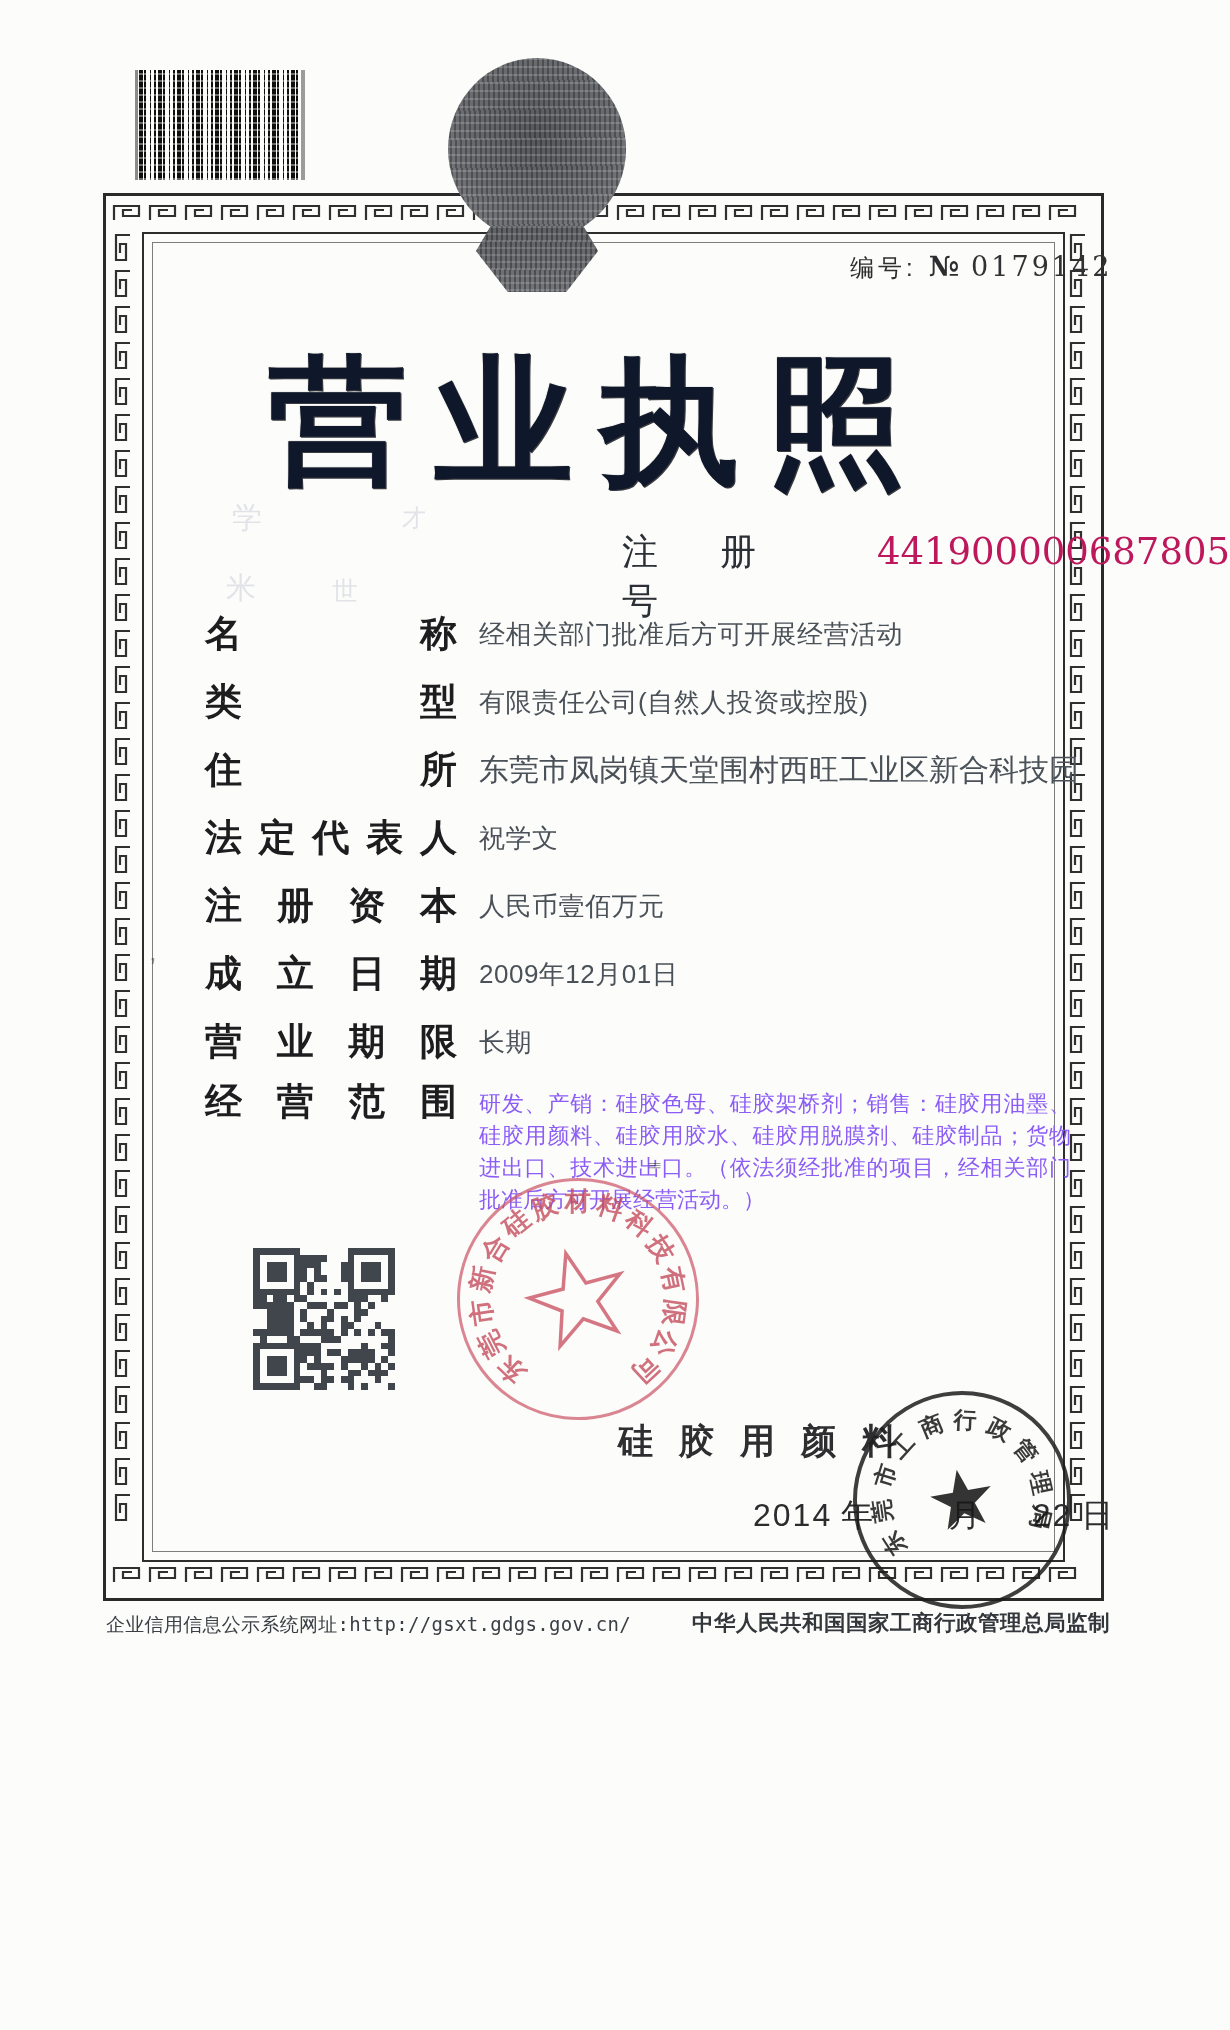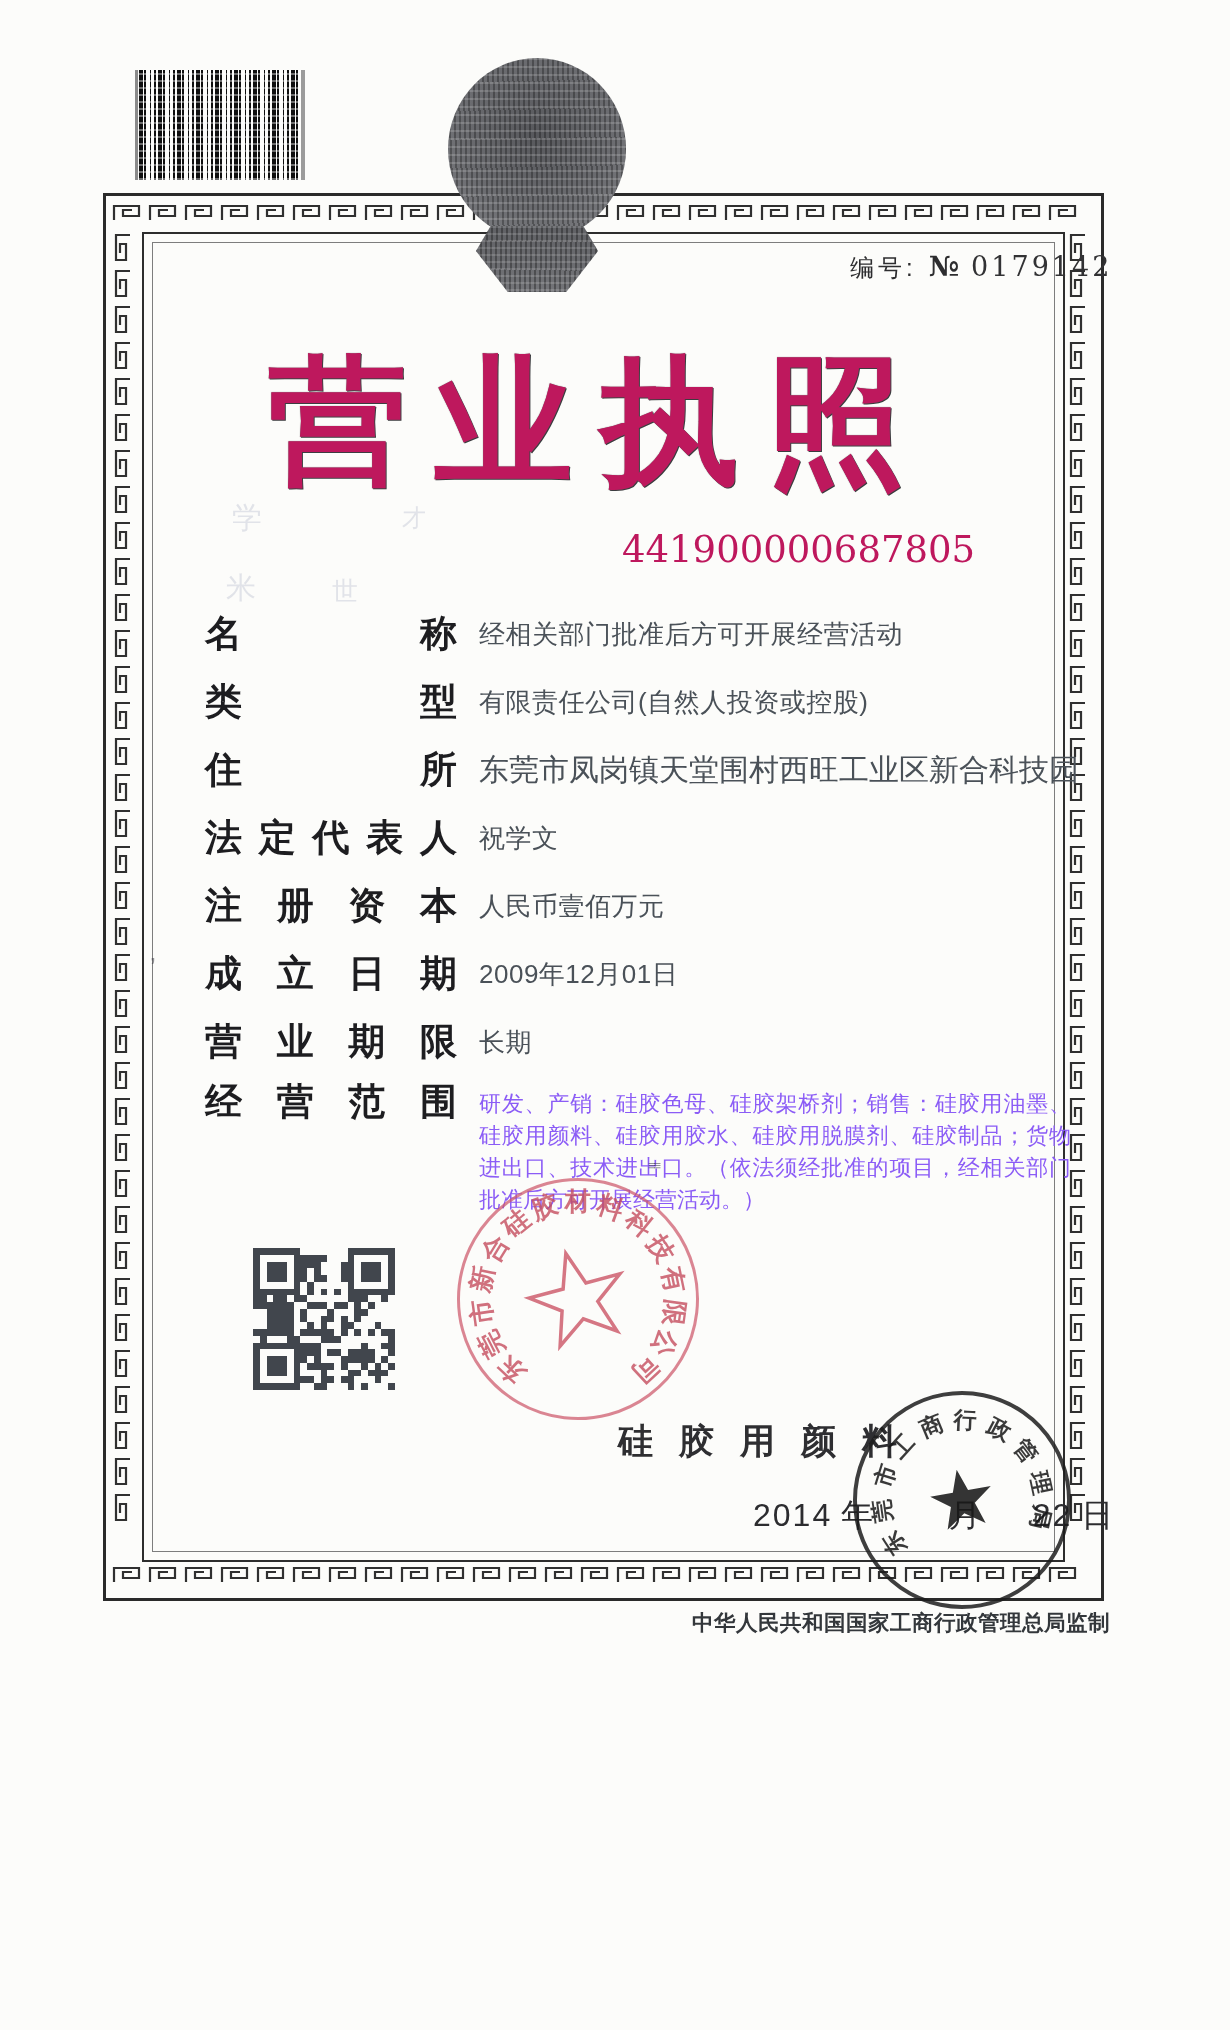--- a/index.html
+++ b/index.html
@@ -38,21 +38,21 @@
 
   
   #serial{position:absolute;left:850px;top:250px;z-index:3;display:flex;align-items:baseline;gap:12px;color:#2d2d2f;}
   #serial .cjk{font-size:24px;letter-spacing:4px;}
   #serial .nosym{font-family:"DejaVu Serif",serif;font-weight:bold;font-size:28px;}
   #serial .num{font-family:"DejaVu Serif",serif;font-size:27px;letter-spacing:3px;color:#323234;}
 
   
   #title{position:absolute;left:103px;top:330px;width:995px;text-align:center;z-index:3;
     font-size:138px;font-weight:900;letter-spacing:28px;box-sizing:border-box;
-    color:#be185d;text-shadow:0 0 1px #57575a, 1px 1px 0 #3a3a3d;}
+    color:#0f172a;text-shadow:0 0 1px #57575a, 1px 1px 0 #3a3a3d;}
 
   
   #regline{position:absolute;left:622px;top:528px;z-index:3;display:flex;align-items:baseline;gap:28px;}
   #regline .lab{font-size:36px;letter-spacing:26px;color:#2b3036;}
   #regline .num{font-family:"DejaVu Serif",serif;font-size:37px;color:#be185d;}
 
   
   #fields{position:absolute;left:205px;top:600px;width:900px;z-index:2;}
   .field-row{display:flex;align-items:center;min-height:68px;}
   .field-row.scope-row{align-items:flex-start;}
@@ -252,20 +252,21 @@
 
   <div id="serial">
     <span class="cjk">编号:</span>
     <span class="nosym">№</span>
     <span class="num">0179142</span>
   </div>
 
   <div id="title">营业执照</div>
 
   <div id="regline">
+    <span class="lab">注 册 号</span>
     <span class="num">441900000687805</span>
   </div>
 
   <div id="fields">
       <div class="field-row">
         <div class="field-label">
           <span>名</span>
           <span>称</span>
         </div>
         <div class="field-value">经相关部门批准后方可开展经营活动</div>
@@ -818,20 +819,21 @@
   <div id="date-line">
     <span class="num">2014</span>
     <span>年</span>
     <span class="gap1"></span>
     <span>月</span>
     <span class="gap2"></span>
     <span class="num">22</span>
     <span>日</span>
   </div>
 
+  <div id="footer-left">企业信用信息公示系统网址:http://gsxt.gdgs.gov.cn/</div>
   <div id="footer-right">中华人民共和国国家工商行政管理总局监制</div>
 
   <span class="ghost" style="left:232px;top:498px;">学</span>
   <span class="ghost" style="left:402px;top:502px;font-size:24px;">才</span>
   <span class="ghost" style="left:226px;top:568px;">米</span>
   <span class="ghost" style="left:332px;top:574px;font-size:26px;">世</span>
   <span class="speck" style="left:150px;top:952px;font-size:26px;">’</span>
   <span class="speck" style="left:648px;top:1158px;font-size:13px;letter-spacing:-2px;">≡≡</span>
 
 </div>

